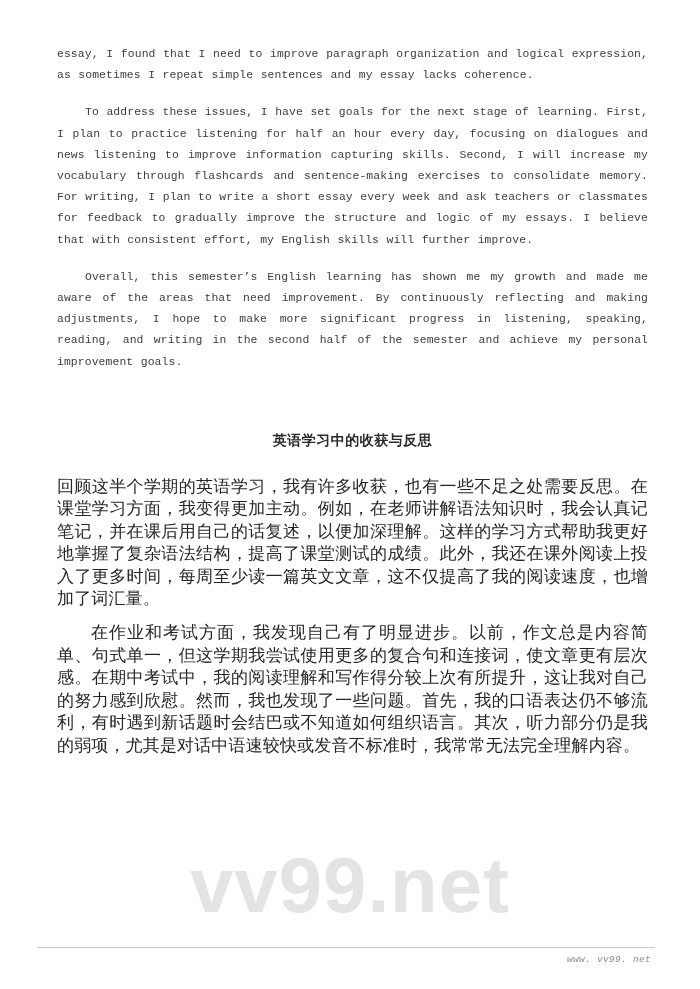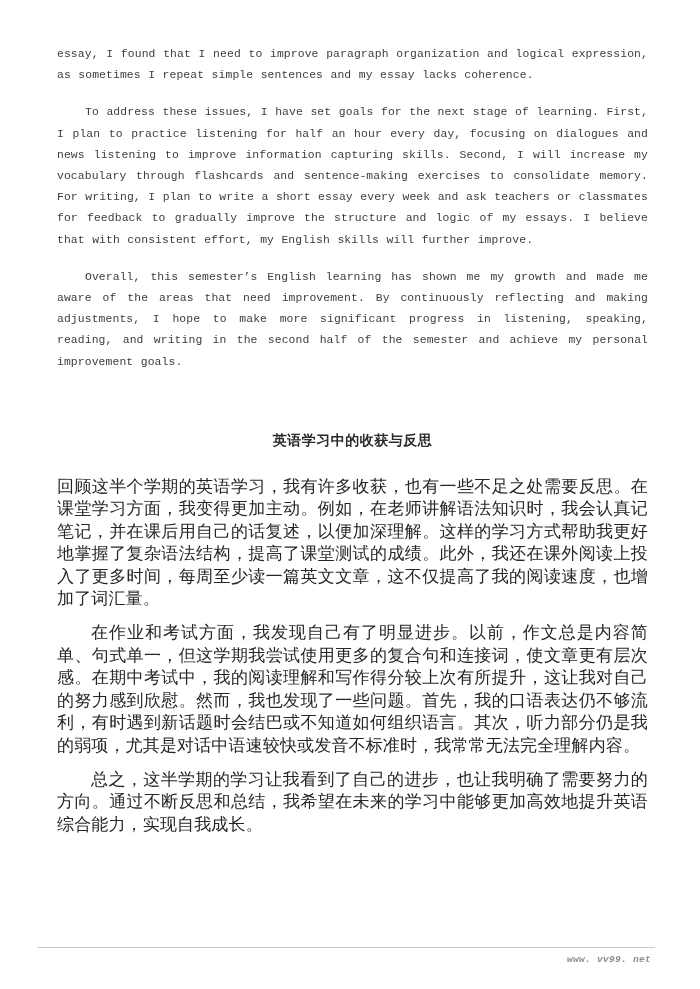--- a/index.html
+++ b/index.html
@@ -124,45 +124,44 @@
 
   .footer-text {
     margin-top: 6px;
     text-align: right;
     font-family: "Liberation Mono", "DejaVu Sans Mono", monospace;
     font-style: italic;
     font-size: 9.5px;
     color: #8b8b8b;
     letter-spacing: 0.3px;
     padding-right: 4px;
-    font-weight: bold;
   }
 </style>
 </head>
 <body>
 
 <div class="page">
 
+  <div class="watermark">vv99.net</div>
 
   <div class="content">
 
     <section class="en-block">
       <p class="en">essay, I found that I need to improve paragraph organization and logical expression, as sometimes I repeat simple sentences and my essay lacks coherence.</p>
       <p class="en indent">To address these issues, I have set goals for the next stage of learning. First, I plan to practice listening for half an hour every day, focusing on dialogues and news listening to improve information capturing skills. Second, I will increase my vocabulary through flashcards and sentence-making exercises to consolidate memory. For writing, I plan to write a short essay every week and ask teachers or classmates for feedback to gradually improve the structure and logic of my essays. I believe that with consistent effort, my English skills will further improve.</p>
       <p class="en indent">Overall, this semester’s English learning has shown me my growth and made me aware of the areas that need improvement. By continuously reflecting and making adjustments, I hope to make more significant progress in listening, speaking, reading, and writing in the second half of the semester and achieve my personal improvement goals.</p>
     </section>
 
     <div class="cn-title-wrap">
       <h1 class="cn-title">英语学习中的收获与反思</h1>
     </div>
 
     <section>
       <p class="cn">回顾这半个学期的英语学习，我有许多收获，也有一些不足之处需要反思。在课堂学习方面，我变得更加主动。例如，在老师讲解语法知识时，我会认真记笔记，并在课后用自己的话复述，以便加深理解。这样的学习方式帮助我更好地掌握了复杂语法结构，提高了课堂测试的成绩。此外，我还在课外阅读上投入了更多时间，每周至少读一篇英文文章，这不仅提高了我的阅读速度，也增加了词汇量。</p>
       <p class="cn indent">在作业和考试方面，我发现自己有了明显进步。以前，作文总是内容简单、句式单一，但这学期我尝试使用更多的复合句和连接词，使文章更有层次感。在期中考试中，我的阅读理解和写作得分较上次有所提升，这让我对自己的努力感到欣慰。然而，我也发现了一些问题。首先，我的口语表达仍不够流利，有时遇到新话题时会结巴或不知道如何组织语言。其次，听力部分仍是我的弱项，尤其是对话中语速较快或发音不标准时，我常常无法完全理解内容。</p>
-      <p class="cn indent">总之，这半学期的学习让我看到了自己的进步，也让我明确了需要努力的方向。通过不断反思和总结，我希望在未来的学习中能够更加高效地提升英语综合能力，实现自我成长。</p>
     </section>
 
   </div>
 
   <div class="footer">
     <div class="footer-rule"></div>
     <div class="footer-text">www. vv99. net</div>
   </div>
 
 </div>

